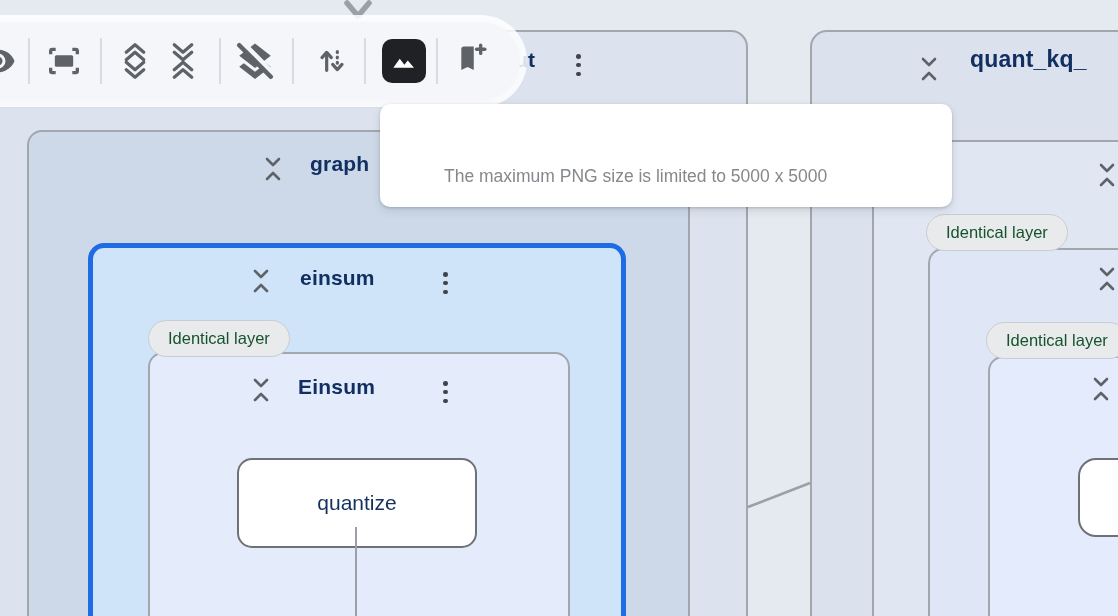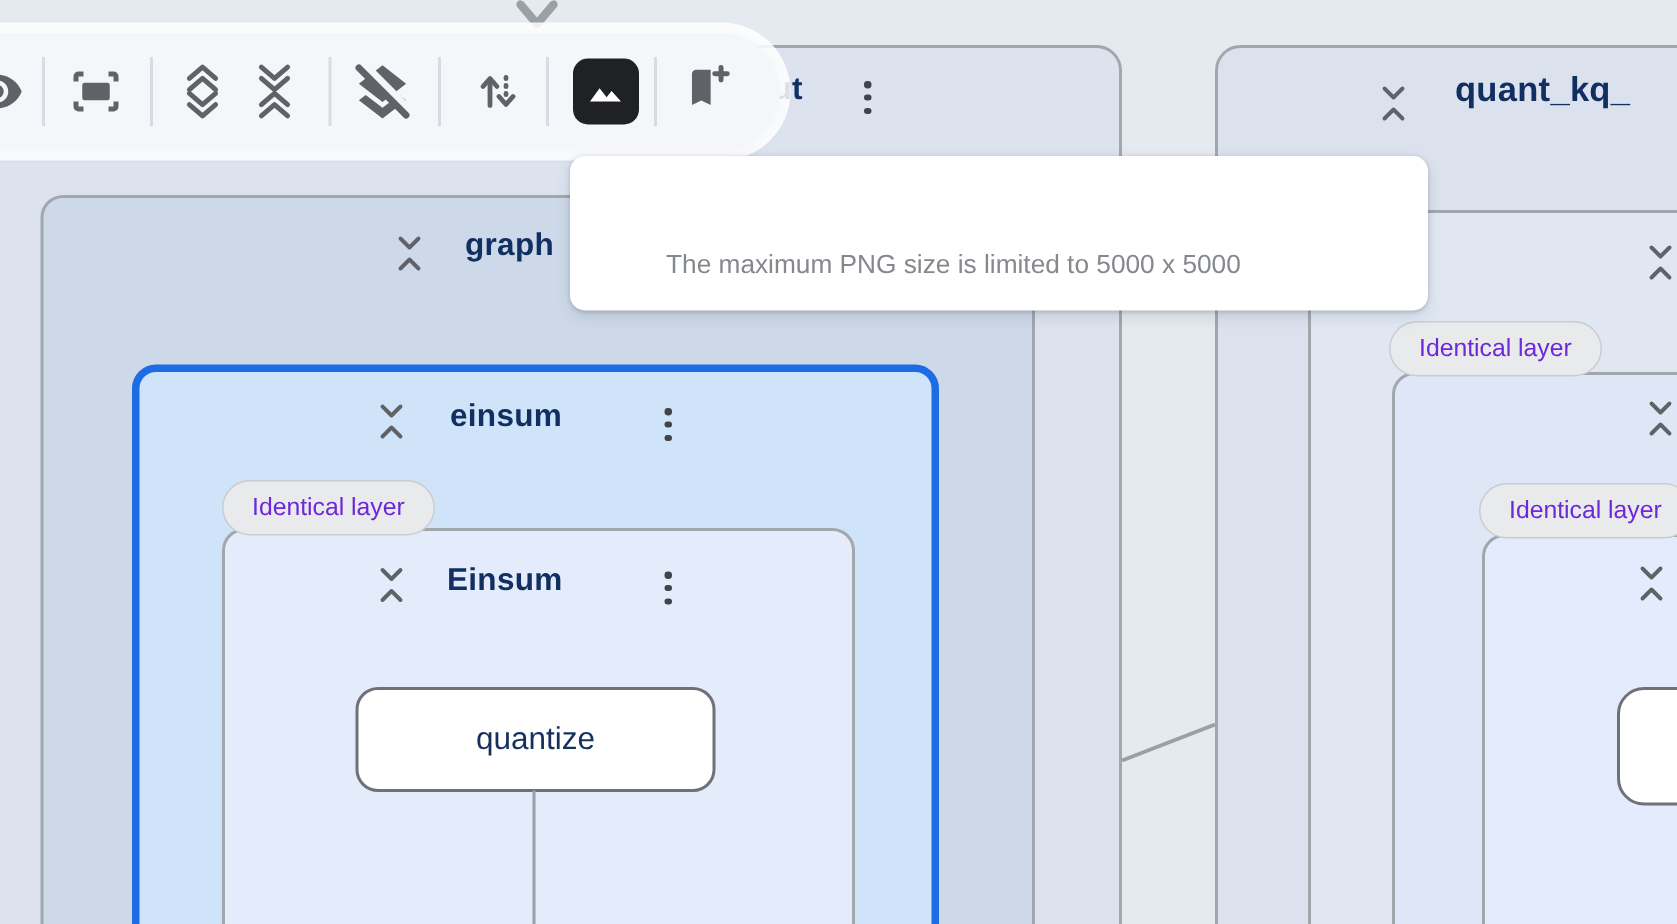--- a/index.html
+++ b/index.html
@@ -7,21 +7,21 @@
     width:1118px;height:616px;overflow:hidden;position:relative;
     background:#e5e9f0;
     font-family:"Liberation Sans", sans-serif;
   }
   .node{position:absolute;box-sizing:border-box;border:2px solid #a2a7ae;border-radius:15px;}
   .node-title{position:absolute;font-weight:bold;color:#112f61;font-size:21px;letter-spacing:.2px;white-space:nowrap;text-align:right;}
   .unfold-icon{position:absolute;width:22px;height:26px;}
   .menu-dots{position:absolute;display:flex;flex-direction:column;gap:4.2px;width:5px;}
   .menu-dots span{width:4.6px;height:4.6px;border-radius:50%;background:#3f434a;}
   .badge{position:absolute;height:37px;line-height:34px;padding:0 19px;background:#e9eaeb;
-    border:1.5px solid #c9ccd1;border-radius:19px;font-size:16.5px;color:#6d28d9;
+    border:1.5px solid #c9ccd1;border-radius:19px;font-size:16.5px;color:#14532d;
     box-sizing:border-box;white-space:nowrap;z-index:8;}
   .op-node{position:absolute;box-sizing:border-box;background:#ffffff;border:2.5px solid #6e7277;
     border-radius:15px;display:flex;align-items:center;justify-content:center;
     font-size:21px;color:#15305f;}
   .edge{position:absolute;background:#9aa0a6;}
   
   #toolbar{position:absolute;left:-50px;top:22px;width:570px;height:78px;background:#f4f6fa;
     border-radius:0 39px 39px 0;z-index:50;
     box-shadow:0 0 0 7px rgba(255,255,255,.85), 0 2px 8px rgba(60,64,67,.18);}
   .tb-sep{position:absolute;top:16px;width:2px;height:46px;background:#d7dbe2;}
@@ -110,21 +110,21 @@
   <div class="node-title" style="left:148px;top:21px;">Einsum</div>
   <div class="menu-dots" style="left:293px;top:27px;">
     <span></span>
       <span></span>
       <span></span>
   </div>
 </div>
 
 <div class="badge" style="left:148px;top:320px;">Identical layer</div>
 
-<div class="op-node" style="left:237px;top:458px;width:240px;height:70px;">
+<div class="op-node" style="left:237px;top:458px;width:240px;height:90px;">
   <span>quantize</span>
 </div>
 
 <div class="edge" style="left:355px;top:527px;width:2.4px;height:89px;"></div>
 <svg style="position:absolute;left:744px;top:478px;z-index:9;" width="70" height="34" viewBox="0 0 70 34">
   <line x1="4" y1="29" x2="66" y2="5" stroke="#9aa0a6" stroke-width="2.6"></line>
 </svg>
 <svg style="position:absolute;left:341px;top:0px;z-index:9;" width="34" height="22" viewBox="0 0 34 22">
   <path d="M6 3 L17 16 L28 3" stroke="#9aa0a6" stroke-width="5.5" fill="none" stroke-linecap="round" stroke-linejoin="round"></path>
 </svg>

